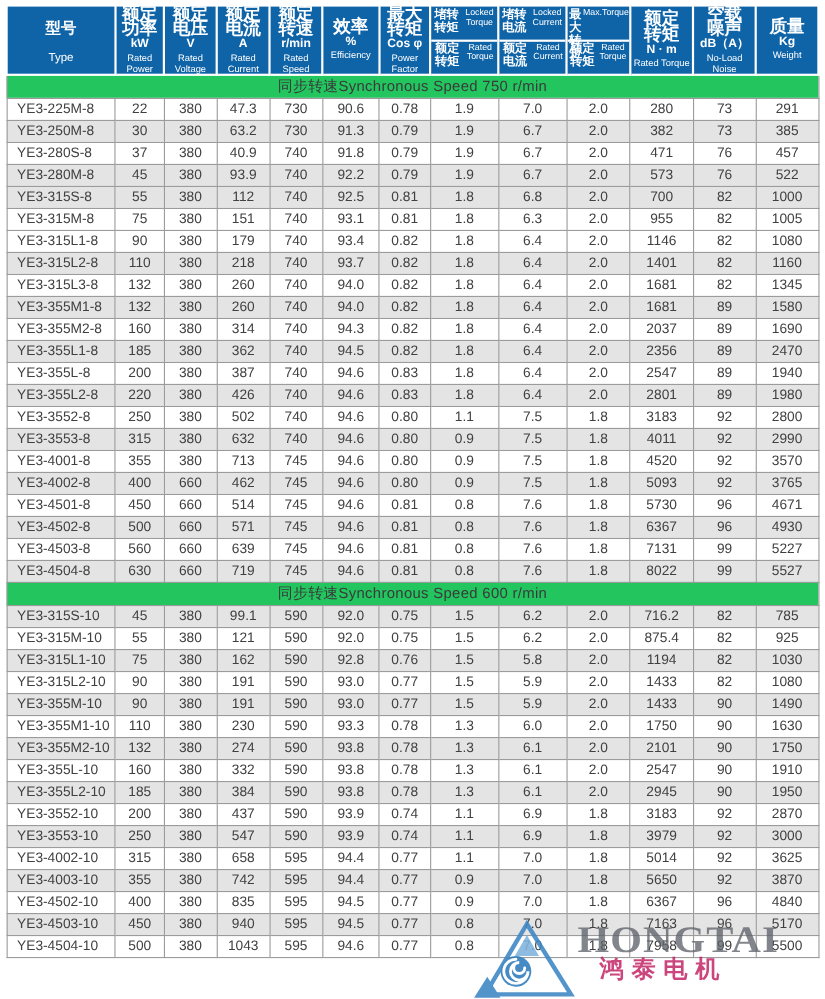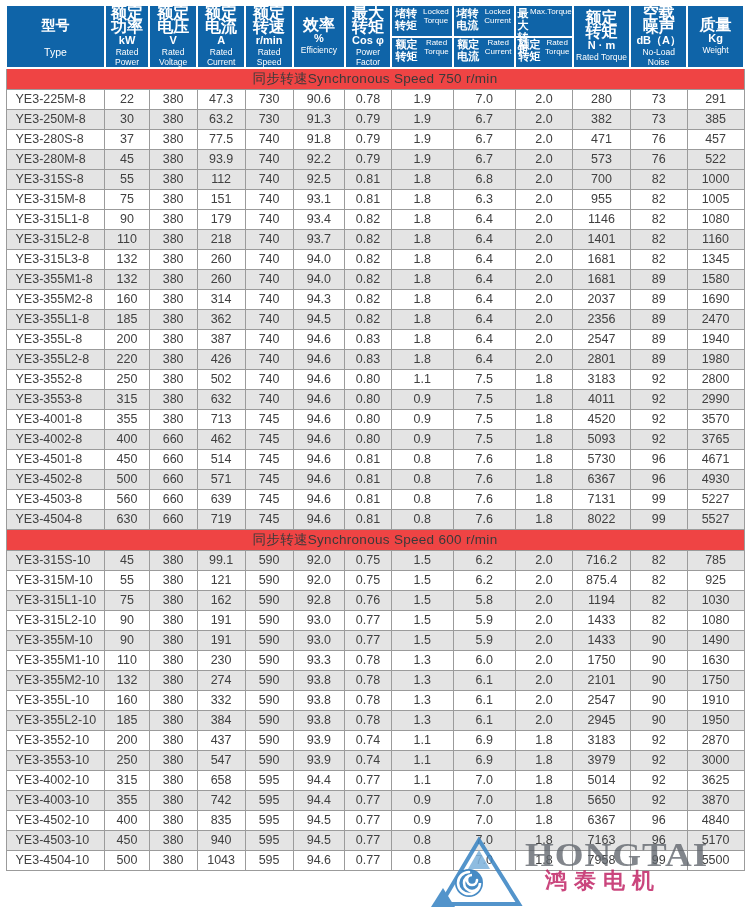--- a/index.html
+++ b/index.html
@@ -26,21 +26,21 @@
   .sub.top{border-bottom:2px solid #fff;}
   
   tbody td{
     border:1px solid #9b9b9b;color:#404040;font-size:12.5px;
     text-align:center;height:20px;padding:0;box-sizing:border-box;
     background:#fff;
   }
   tbody tr.alt td{background:#e4e4e4;}
   tbody td.tcol{text-align:left;padding-left:9px;}
   tbody tr.divider td{
-    background:#ef4444;font-size:13.5px;color:#3a3a3a;height:21px;letter-spacing:.3px;
+    background:#22c55e;font-size:13.5px;color:#3a3a3a;height:21px;letter-spacing:.3px;
   }
   
   .logo{position:absolute;left:427px;top:833px;width:330px;height:75px;pointer-events:none;font-family:Liberation Serif, serif;}
   .logo .mark{position:absolute;left:0;top:3px;opacity:.88;}
   .logo .brand-en{
     position:absolute;left:98px;top:2px;font-size:37px;font-weight:bold;
     color:#5f656c;opacity:.78;letter-spacing:1px;transform:scaleY(.92);transform-origin:top left;
     white-space:nowrap;
   }
   .logo .brand-zh{
@@ -186,21 +186,21 @@
           <td>6.7</td>
           <td>2.0</td>
           <td>382</td>
           <td>73</td>
           <td>385</td>
         </tr>
         <tr>
           <td class="tcol">YE3-280S-8</td>
           <td>37</td>
           <td>380</td>
-          <td>77.5</td>
+          <td>40.9</td>
           <td>740</td>
           <td>91.8</td>
           <td>0.79</td>
           <td>1.9</td>
           <td>6.7</td>
           <td>2.0</td>
           <td>471</td>
           <td>76</td>
           <td>457</td>
         </tr>

